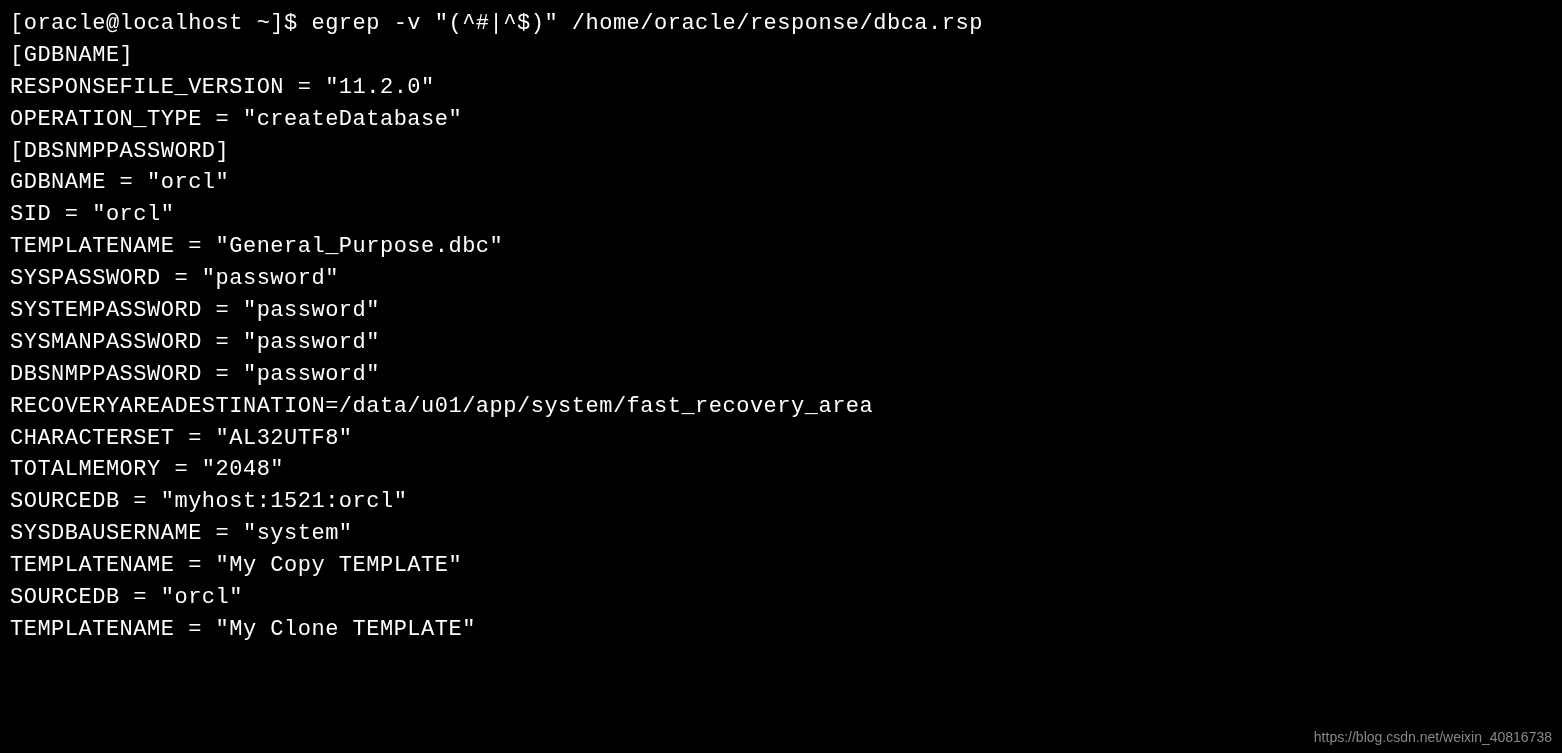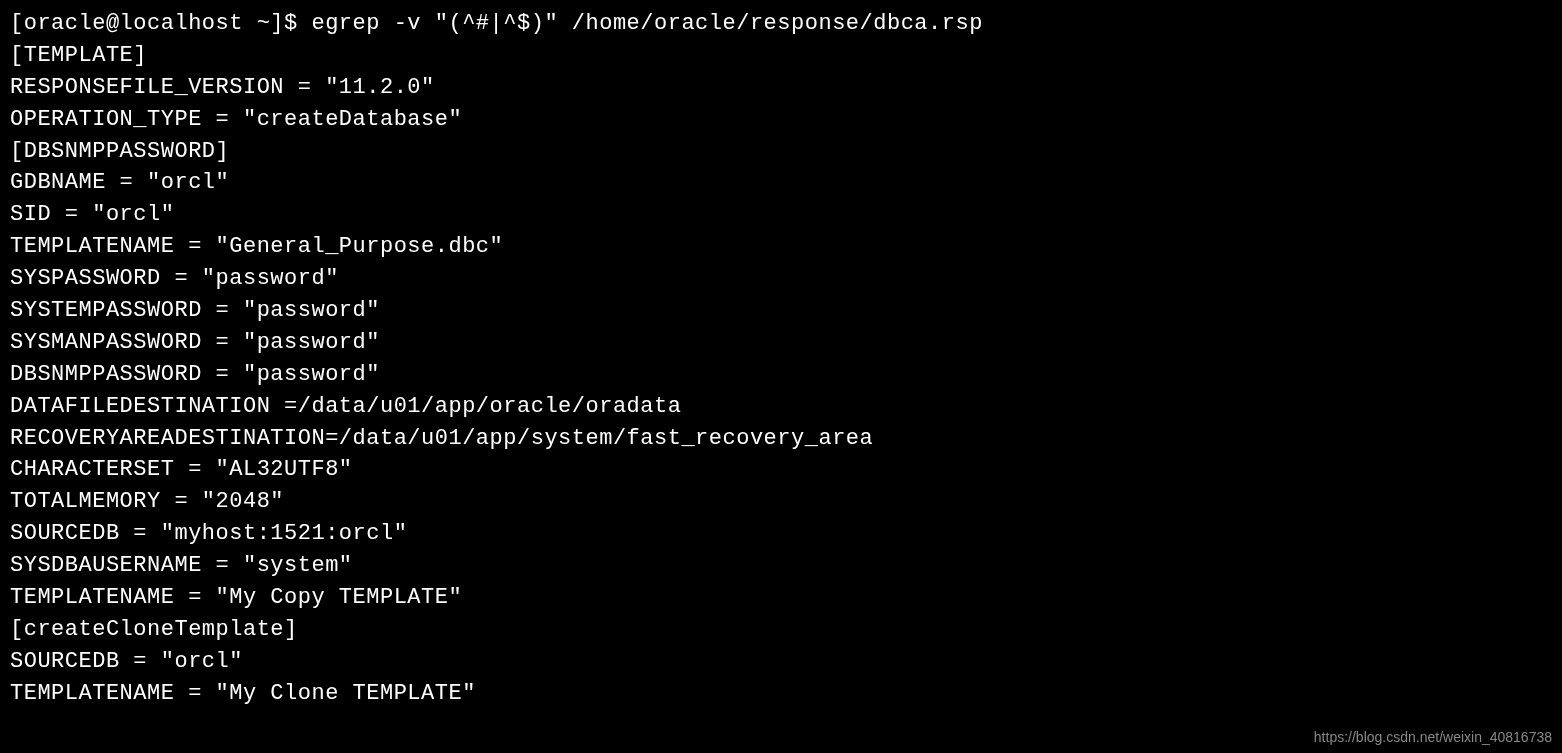--- a/index.html
+++ b/index.html
@@ -33,36 +33,34 @@
       font-family: Arial, sans-serif;
       letter-spacing: 0;
       padding-left: 34px;
     }
   </style>
 </head>
 <body>
 
 <div>
   <div class="terminal-line">[oracle@localhost ~]$ egrep -v "(^#|^$)" /home/oracle/response/dbca.rsp</div>
-  <div class="terminal-line">[TEMPLATE]</div>
+  <div class="terminal-line">[GDBNAME]</div>
   <div class="terminal-line">RESPONSEFILE_VERSION = "11.2.0"</div>
   <div class="terminal-line">OPERATION_TYPE = "createDatabase"</div>
   <div class="terminal-line">[DBSNMPPASSWORD]</div>
   <div class="terminal-line">GDBNAME = "orcl"</div>
   <div class="terminal-line">SID = "orcl"</div>
   <div class="terminal-line">TEMPLATENAME = "General_Purpose.dbc"</div>
   <div class="terminal-line">SYSPASSWORD = "password"</div>
   <div class="terminal-line">SYSTEMPASSWORD = "password"</div>
   <div class="terminal-line">SYSMANPASSWORD = "password"</div>
   <div class="terminal-line">DBSNMPPASSWORD = "password"</div>
-  <div class="terminal-line">DATAFILEDESTINATION =/data/u01/app/oracle/oradata</div>
   <div class="terminal-line">RECOVERYAREADESTINATION=/data/u01/app/system/fast_recovery_area</div>
   <div class="terminal-line">CHARACTERSET = "AL32UTF8"</div>
   <div class="terminal-line">TOTALMEMORY = "2048"</div>
   <div class="terminal-line">SOURCEDB = "myhost:1521:orcl"</div>
   <div class="terminal-line">SYSDBAUSERNAME = "system"</div>
   <div class="terminal-line">TEMPLATENAME = "My Copy TEMPLATE"</div>
-  <div class="terminal-line">[createCloneTemplate]</div>
   <div class="terminal-line">SOURCEDB = "orcl"</div>
   <div class="terminal-line">TEMPLATENAME = "My Clone TEMPLATE"</div>
 </div>
 
 <div class="watermark">https://blog.csdn.net/weixin_40816738</div>
 
 </body></html>

